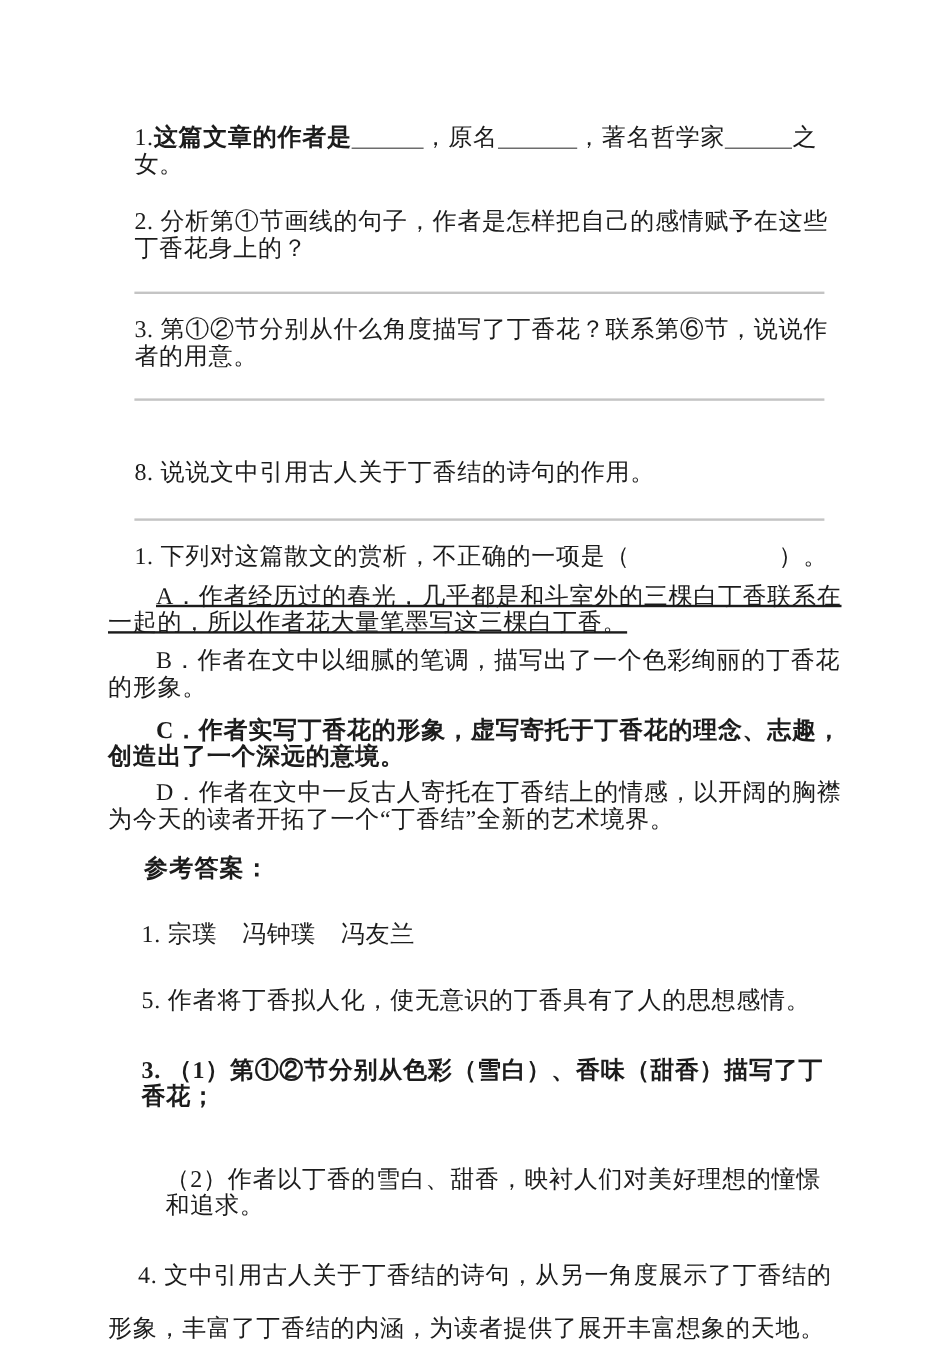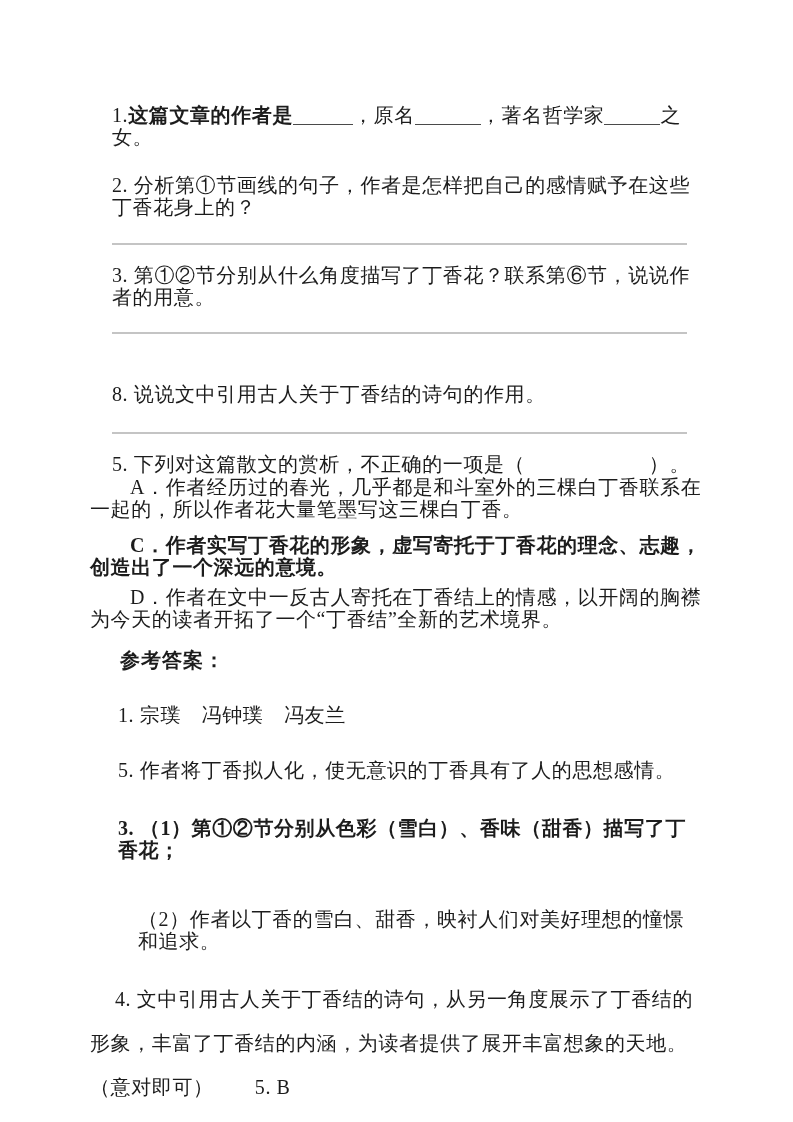--- a/index.html
+++ b/index.html
@@ -37,21 +37,21 @@
   .rule {
     height: 0;
     border-top: 2px solid #c4c4c4;
     width: 575px;
     margin-left: 22px;
   }
   .rule1 { margin-top: 25px; }
   .rule2 { margin-top: 24px; }
   .rule3 { margin-top: 27px; }
   .option { text-indent: 2em; }
-  .optA { margin-top: 1px; }
+  .optA { margin-top: 11px; text-decoration: underline; }
   .optB { margin-top: 10px; }
   .optC { margin-top: 14px; font-weight: bold; }
   .optD { margin-top: 8px; }
   .answers-heading {
     margin-top: 19px;
     padding-left: 30px;
     font-weight: bold;
     font-family: Liberation Sans, sans-serif;
     letter-spacing: 1px;
   }
@@ -91,23 +91,24 @@
     <div class="rule rule1"></div>
 
     <p class="q q3">3. 第①②节分别从什么角度描写了丁香花？联系第⑥节，说说作者的用意。</p>
 
     <div class="rule rule2"></div>
 
     <p class="q q4">8. 说说文中引用古人关于丁香结的诗句的作用。</p>
 
     <div class="rule rule3"></div>
 
-    <p class="q q5">5. 下列对这篇散文的赏析，不正确的一项是（　　　　　　）。</p>
+    <p class="q q5">1. 下列对这篇散文的赏析，不正确的一项是（　　　　　　）。</p>
 
     <p class="option optA">A．作者经历过的春光，几乎都是和斗室外的三棵白丁香联系在一起的，所以作者花大量笔墨写这三棵白丁香。</p>
+    <p class="option optB">B．作者在文中以细腻的笔调，描写出了一个色彩绚丽的丁香花的形象。</p>
     <p class="option optC">C．作者实写丁香花的形象，虚写寄托于丁香花的理念、志趣，创造出了一个深远的意境。</p>
     <p class="option optD">D．作者在文中一反古人寄托在丁香结上的情感，以开阔的胸襟为今天的读者开拓了一个“丁香结”全新的艺术境界。</p>
 
     <p class="answers-heading">参考答案：</p>
 
     <p class="ans ans1">1. 宗璞　冯钟璞　冯友兰</p>
     <p class="ans ans2">5. 作者将丁香拟人化，使无意识的丁香具有了人的思想感情。</p>
     <p class="ans ans3a">3. （1）第①②节分别从色彩（雪白）、香味（甜香）描写了丁香花；</p>
     <p class="ans ans3b">（2）作者以丁香的雪白、甜香，映衬人们对美好理想的憧憬和追求。</p>
     <p class="ans ans4">4. 文中引用古人关于丁香结的诗句，从另一角度展示了丁香结的形象，丰富了丁香结的内涵，为读者提供了展开丰富想象的天地。（意对即可）　　5. B</p>

